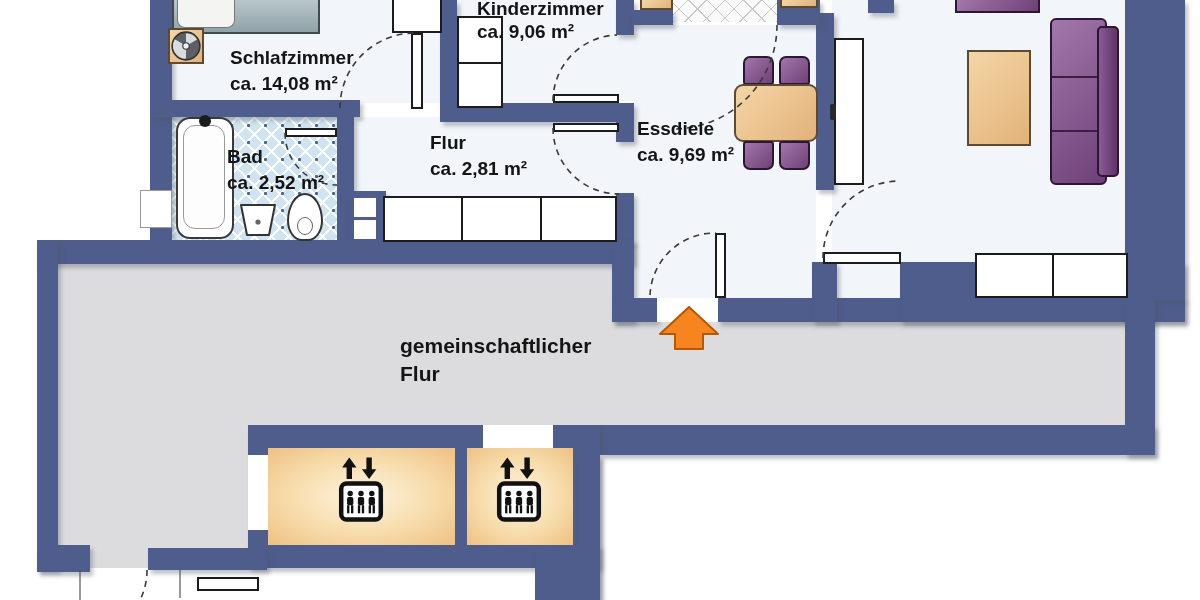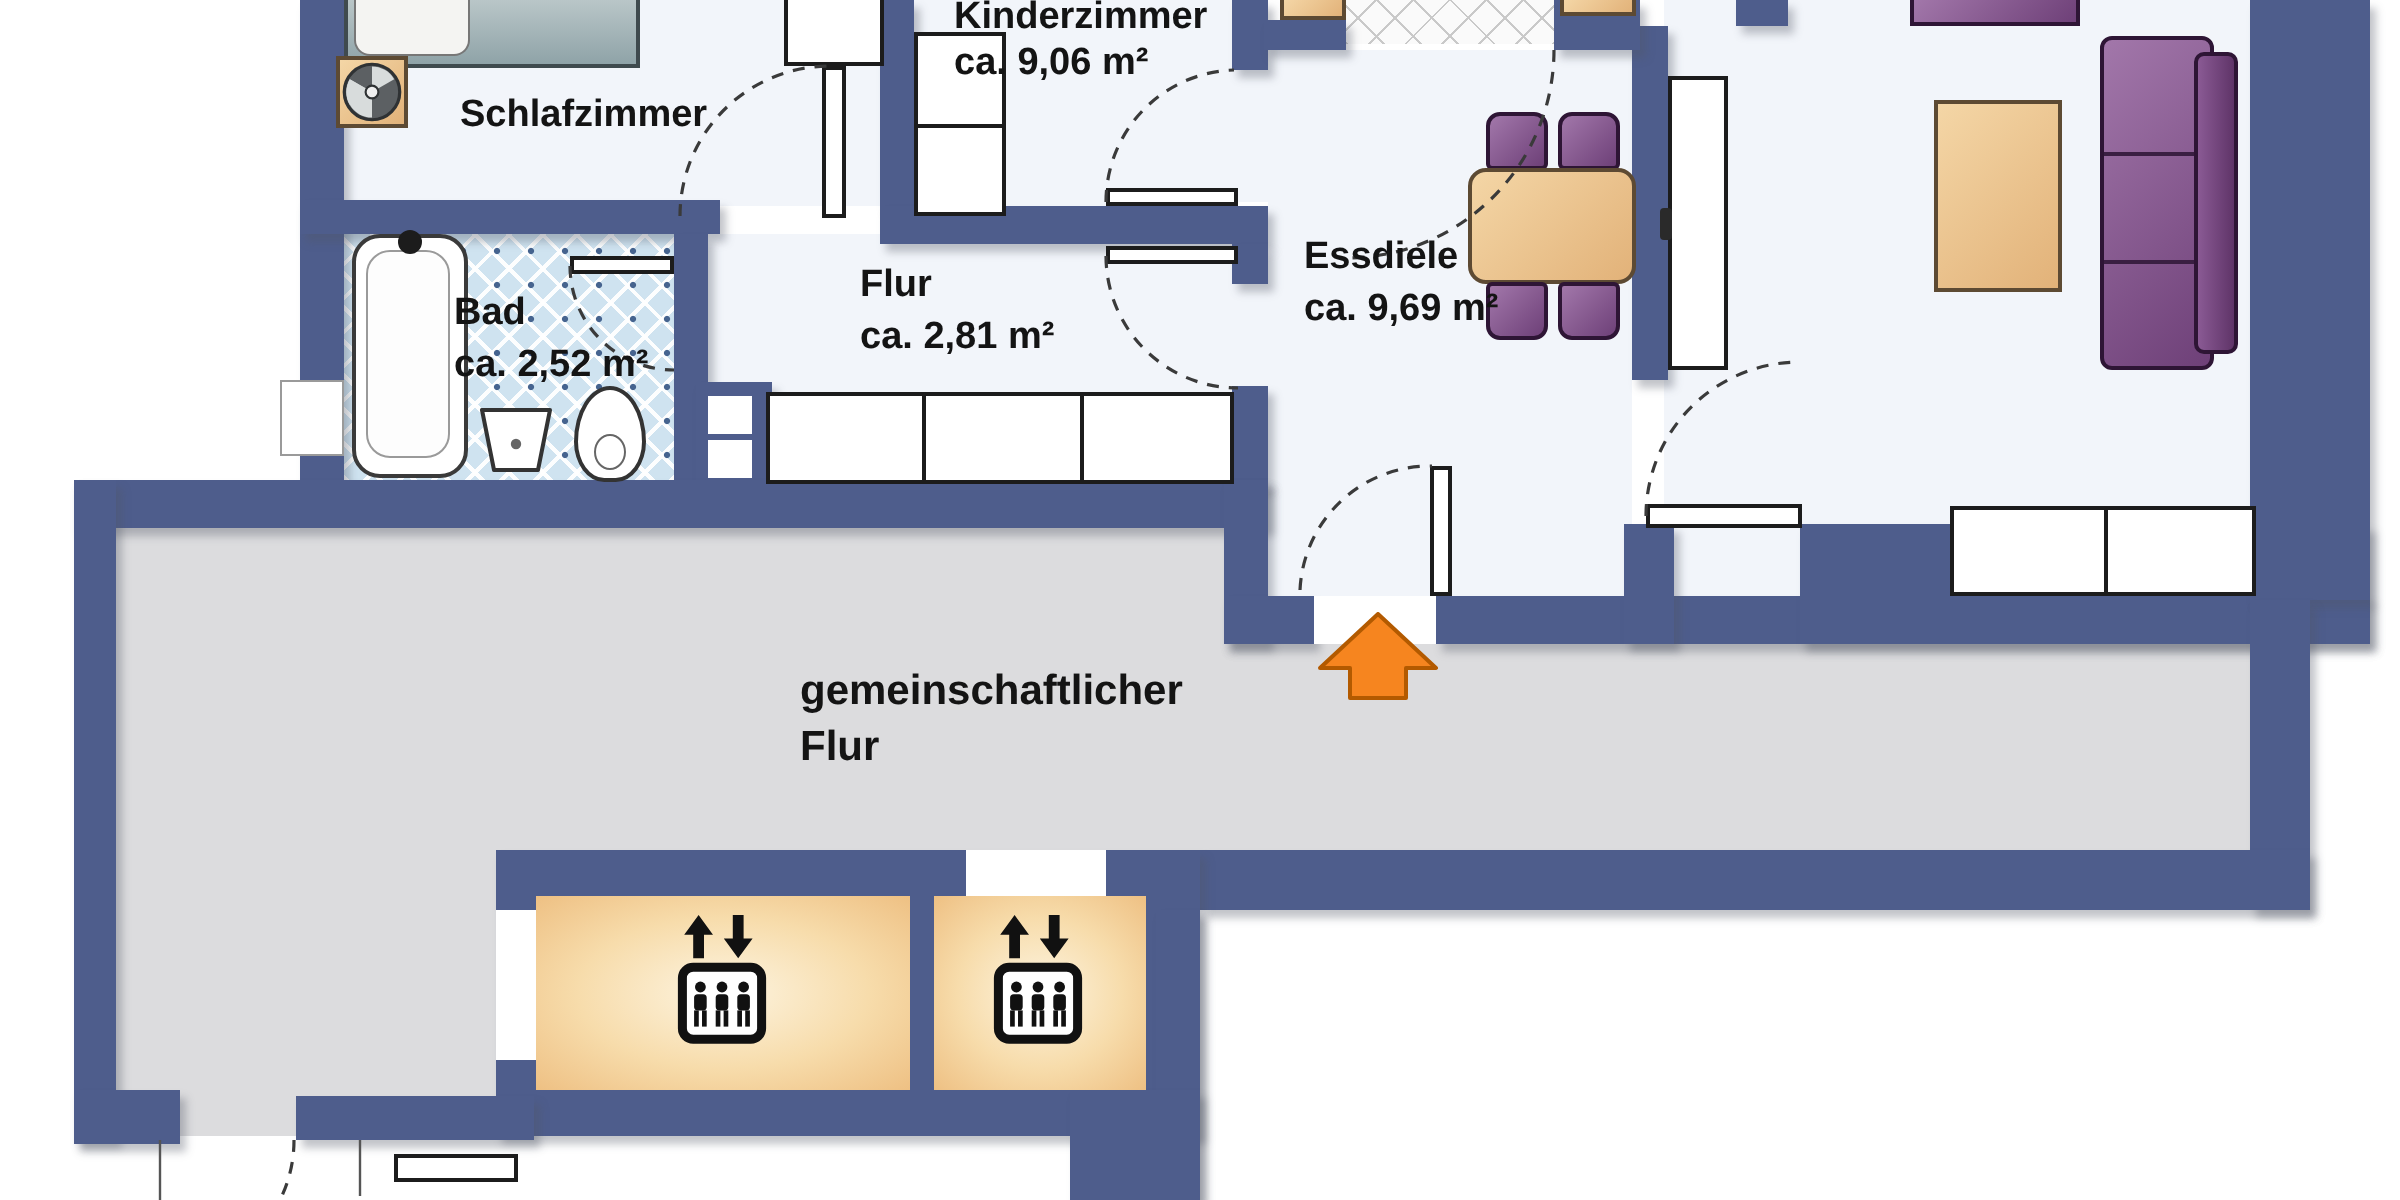--- a/index.html
+++ b/index.html
@@ -231,34 +231,35 @@
   </svg>
 
   <div style="left:658px;top:306px;width:62px;height:44px;">
     <svg width="62" height="44" viewBox="0 0 62 44">
       <path d="M31 1 L60 28 L45 28 L45 43 L17 43 L17 28 L2 28 Z" fill="#f6851f" stroke="#b35a00" stroke-width="2" stroke-linejoin="round"></path>
     </svg>
   </div>
 
   <div class="lbl" style="left:230px;top:45px;">
     <div style="position:static;">Schlafzimmer</div>
+    <div style="position:static;">ca. 14,08 m²</div>
   </div>
   <div class="lbl" style="left:477px;top:-3px;line-height:23px;">
     <div style="position:static;">Kinderzimmer</div>
     <div style="position:static;">ca. 9,06 m²</div>
   </div>
   <div class="lbl" style="left:227px;top:144px;">
     <div style="position:static;">Bad</div>
     <div style="position:static;">ca. 2,52 m²</div>
   </div>
   <div class="lbl" style="left:430px;top:130px;">
     <div style="position:static;">Flur</div>
     <div style="position:static;">ca. 2,81 m²</div>
   </div>
-  <div class="lbl" style="left:652px;top:116px;">
+  <div class="lbl" style="left:637px;top:116px;">
     <div style="position:static;">Essdiele</div>
     <div style="position:static;">ca. 9,69 m²</div>
   </div>
   <div class="lbl-big" style="left:400px;top:332px;">
     <div style="position:static;">gemeinschaftlicher</div>
     <div style="position:static;">Flur</div>
   </div>
 
 </div>
 

